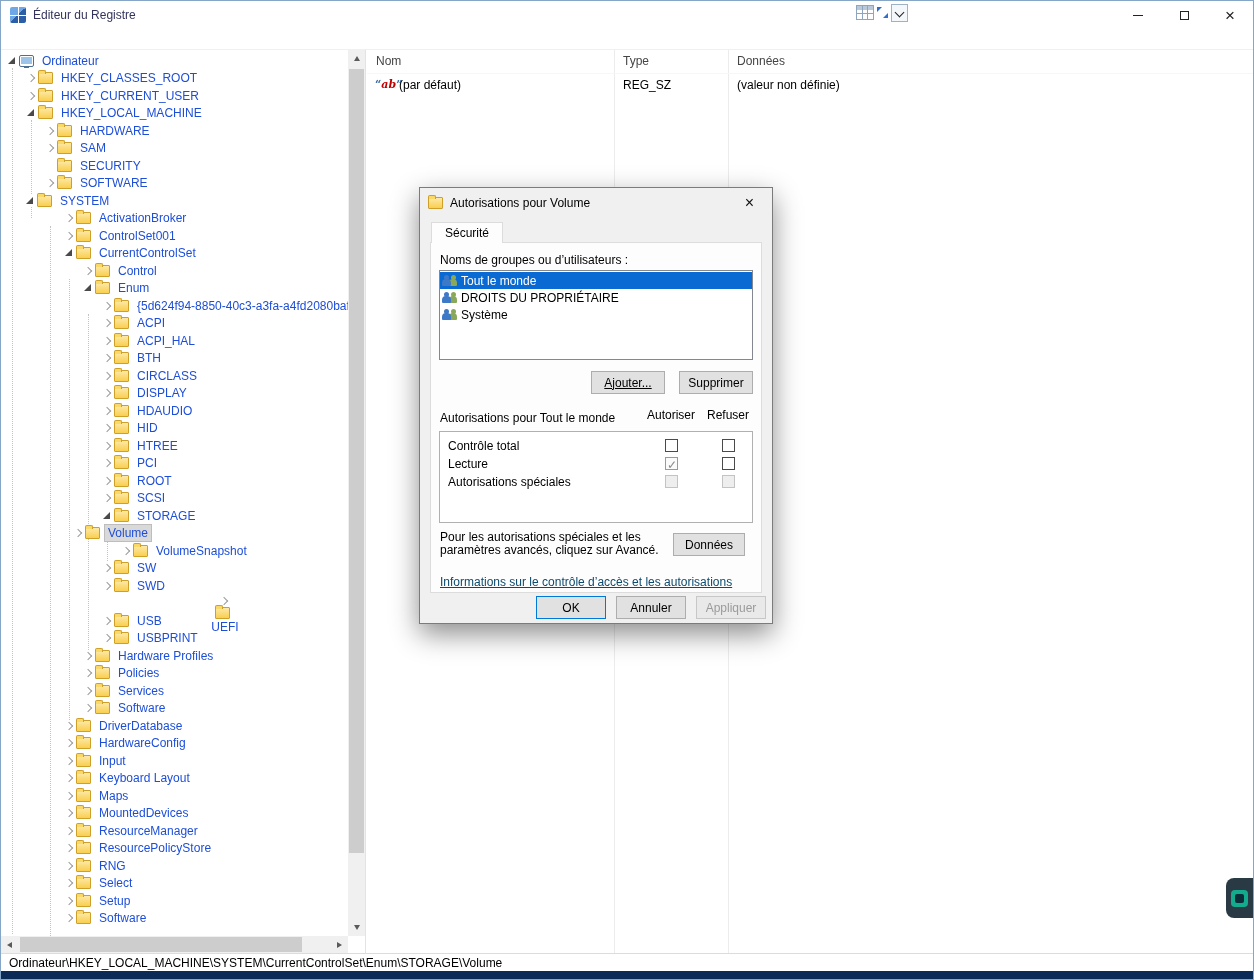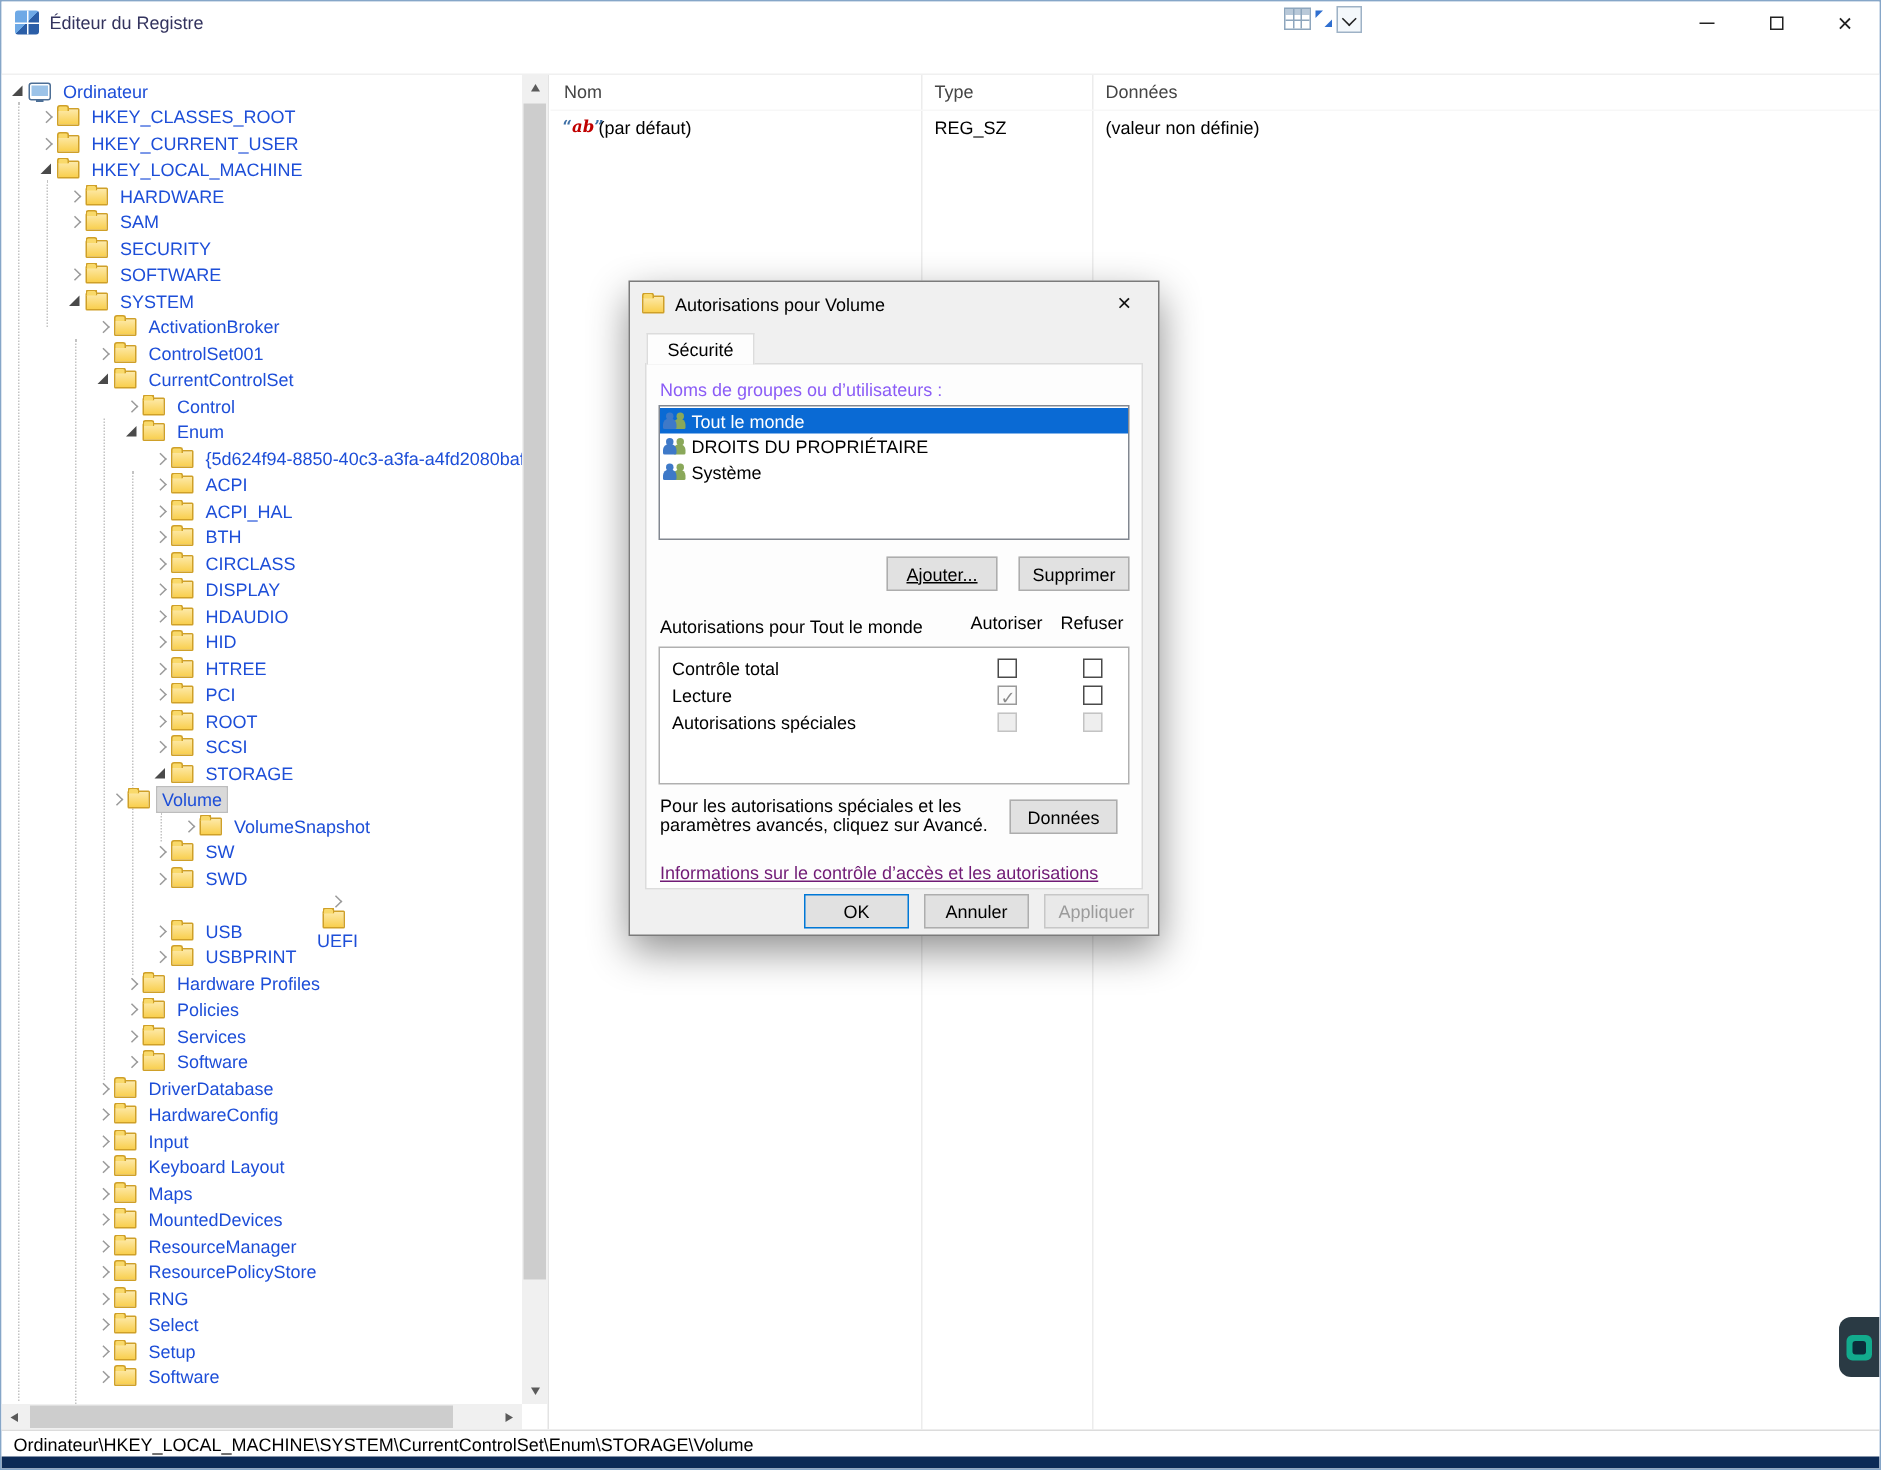--- a/index.html
+++ b/index.html
@@ -101,21 +101,21 @@
              background:linear-gradient(#fde9a8,#f9cf4e); border:1px solid #cfa028; border-radius:1px; }
   .dlg-ico::before { content:""; position:absolute; left:-1px; top:-3px; width:6px; height:3px; background:#f9d96a;
              border:1px solid #cfa028; border-bottom:none; border-radius:2px 2px 0 0; }
   .dlg-title-text { color:#000; }
   .dlg-close { position:absolute; right:0; top:0; width:45px; height:30px; display:flex; align-items:center; justify-content:center; }
   .dlg-close::before { content:"×"; font-size:16px; color:#111; }
   .tab { position:absolute; top:34px; left:11px; height:21px; padding:3px 13px 0; background:#fdfdfd;
          border:1px solid #dcdcdc; border-bottom:none; z-index:2; }
   .tab-page { position:absolute; top:54px; left:10px; width:332px; height:351px; background:#fdfdfd; border:1px solid #dcdcdc; z-index:1; }
 
-  .grp-label { position:absolute; top:10px; left:9px; color:#8b5cf6; }
+  .grp-label { position:absolute; top:10px; left:9px; color:#000000; }
   .user-list { position:absolute; top:27px; left:8px; right:8px; height:90px; background:#fff; border:1px solid #828790; padding-top:1px; }
   .user-row { display:flex; align-items:center; height:17px; padding-left:2px; }
   .user-row[data-selected="true"] { background:#0a6ad4; }
   .user-row[data-selected="true"] .user-name { color:#fff; }
   .user-name { color:#000; padding-left:3px; }
   .users-ico { position:relative; flex:none; width:16px; height:13px; }
   .users-ico i { position:absolute; font-style:normal; }
   .users-ico .p1 { left:7px; top:5px; width:8px; height:7px; border-radius:4px 4px 1px 1px; background:#8aa85a; }
   .users-ico .p1::before { content:""; position:absolute; left:2px; top:-4px; width:5px; height:5px; border-radius:50%; background:#8aa85a; }
   .users-ico .p2 { left:0; top:5px; width:9px; height:7px; border-radius:4px 4px 1px 1px; background:#3e79c8; }
@@ -131,21 +131,21 @@
   .perm-box { position:absolute; top:188px; left:8px; right:8px; height:92px; background:#fff; border:1px solid #b0b0b0; padding-top:5px; }
   .perm-row { position:relative; height:18px; line-height:18px; }
   .perm-name { padding-left:8px; }
   .cb { position:absolute; top:2px; width:13px; height:13px; background:#fff; border:1px solid #4a4a4a; }
   .cb-allow { left:225px; } .cb-deny { left:282px; }
   .perm-row[data-allow="checked-gray"] .cb-allow { border-color:#9a9a9a; background:#fbfbfb; }
   .perm-row[data-allow="checked-gray"] .cb-allow::before { content:"\2713"; position:absolute; left:1px; top:-2px; font-size:12px; color:#8b8b8b; }
   .perm-row[data-allow="disabled"] .cb-allow, .perm-row[data-deny="disabled"] .cb-deny { background:#eeeeee; border-color:#c3c3c3; }
   .hint { position:absolute; top:288px; left:9px; width:250px; line-height:13px; }
   .btn.advanced { top:290px; right:16px; width:72px; }
-  .link { position:absolute; top:332px; left:9px; color:#701a75; text-decoration:underline; cursor:pointer;text-align:center; }
+  .link { position:absolute; top:332px; left:9px; color:#0c4a6e; text-decoration:underline; cursor:pointer;text-align:center; }
   .btn.ok { top:408px; left:116px; width:70px; border:1px solid #0078d7; }
   .btn.cancel { top:408px; left:196px; width:70px; }
   .btn.apply { top:408px; left:276px; width:70px; color:#9b9b9b; border-color:#c7c7c7; background:#e9e9e9;text-align:center; }
 
   
   .statusbar { position:absolute; left:0; right:0; bottom:8px; height:18px; background:#fff; border-top:1px solid #dcdcdc;
                font-size:12px; color:#000; padding:2px 0 0 8px; }
   .bottom-strip { position:absolute; left:0; right:0; bottom:0; height:8px; background:#0c2a56; }
   .side-handle { position:absolute; right:0; top:877px; width:27px; height:40px; background:#2a3a44;
                  border-radius:8px 0 0 8px; display:flex; align-items:center; justify-content:center; z-index:5; }
@@ -227,21 +227,21 @@
           <div class="tree-row" data-chevron="none" data-icon="folder" style="padding-left: 44px;">
             <span class="chev"></span>
             <span class="ticon"></span>
             <span class="tlabel">SECURITY</span>
           </div>
           <div class="tree-row" data-chevron="collapsed" data-icon="folder" style="padding-left: 44px;">
             <span class="chev"></span>
             <span class="ticon"></span>
             <span class="tlabel">SOFTWARE</span>
           </div>
-          <div class="tree-row" data-chevron="expanded" data-icon="folder" style="padding-left: 44px;">
+          <div class="tree-row" data-chevron="expanded" data-icon="folder" style="padding-left: 24px;">
             <span class="chev"></span>
             <span class="ticon"></span>
             <span class="tlabel">SYSTEM</span>
           </div>
           <div class="tree-row" data-chevron="collapsed" data-icon="folder" style="padding-left: 63px;">
             <span class="chev"></span>
             <span class="ticon"></span>
             <span class="tlabel">ActivationBroker</span>
           </div>
           <div class="tree-row" data-chevron="collapsed" data-icon="folder" style="padding-left: 63px;">

